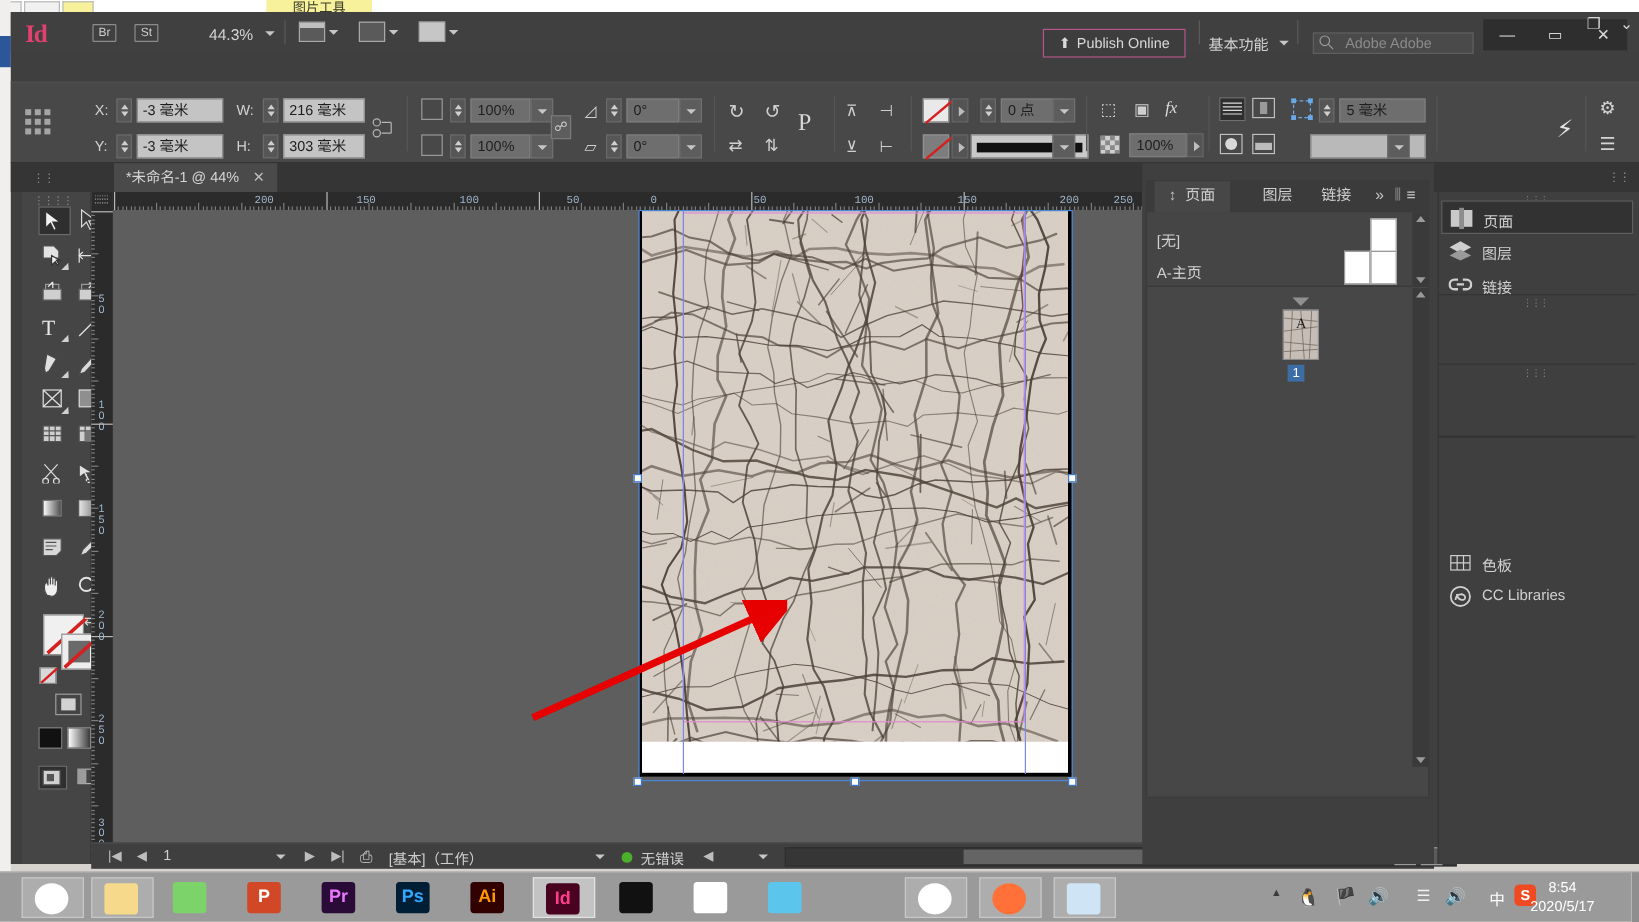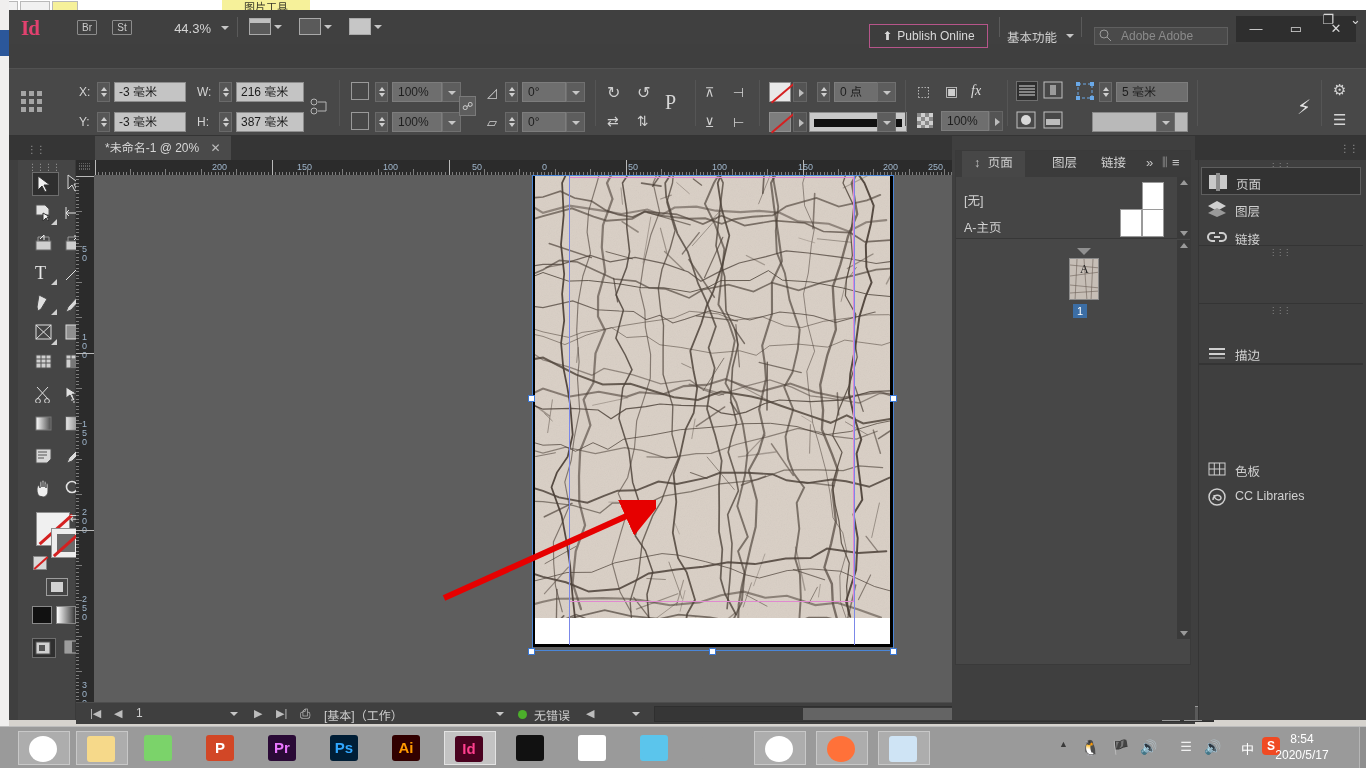--- a/index.html
+++ b/index.html
@@ -110,21 +110,21 @@
      border-left:3px solid transparent; border-top:3px solid transparent; border-right:3px solid #d0d0d0;
      border-bottom:3px solid #d0d0d0;}
 
   
   #canvasarea { position:absolute; left:67px; top:150px; width:876px; height:560px; background:#5e5e5e;
      overflow:hidden;}
   #hruler { position:absolute; left:18px; top:0; width:858px; height:15px; background:#2b2b2b;}
   #vruler { position:absolute; left:0; top:15px; width:18px; height:545px; background:#2b2b2b;}
   #rulercorner { position:absolute; left:0; top:0; width:18px; height:15px; background:#2b2b2b;}
   .tick { position:absolute; background:#8a8a8a; }
-  .rlabel { position:absolute; color:#9fb6cc; font-size:9px; font-family:Liberation Sans, sans-serif;}
+  .rlabel { position:absolute; color:#9fb6cc; font-size:9px; font-family:Liberation Mono, monospace;}
   .vlabel { position:absolute; color:#9fb6cc; font-size:9px; width:9px; line-height:9px; text-align:center;}
 
   #pageshadow { position:absolute; left:457px; top:15px; width:360px; height:472px;}
   #pagesheet { position:absolute; left:459px; top:15px; width:355px; height:470px; background:#fff;}
   #imgframe { position:absolute; left:459px; top:15px; width:355px; height:443px; overflow:hidden;}
   #crackle { position:absolute; left:-2px; top:-2px; width:360px; height:450px; background:#d8cec4;}
   .bleedline { position:absolute; background:#000; }
   .guide { position:absolute; background:#7b88e8; }
   .margin { position:absolute; border:1px solid #e08ad0; }
   .handle { position:absolute; width:7px; height:7px; background:#fff; border:1px solid #3a78d6;}
@@ -265,21 +265,21 @@
       <div class="field" style="left:105px;top:13px;width:72px">-3 毫米</div>
       <div class="ctl-label" style="left:70px;top:46px">Y:</div>
       <div class="spin" style="left:88px;top:43px"></div>
       <div class="field" style="left:105px;top:43px;width:72px">-3 毫米</div>
 
       <div class="ctl-label" style="left:188px;top:16px">W:</div>
       <div class="spin" style="left:210px;top:13px"></div>
       <div class="field" style="left:227px;top:13px;width:68px">216 毫米</div>
       <div class="ctl-label" style="left:188px;top:46px">H:</div>
       <div class="spin" style="left:210px;top:43px"></div>
-      <div class="field" style="left:227px;top:43px;width:68px">387 毫米</div>
+      <div class="field" style="left:227px;top:43px;width:68px">303 毫米</div>
 
       <div style="position:absolute;left:300px;top:28px">
         <svg width="22" height="20">
             <circle cx="5" cy="5" r="3" stroke="#b5b5b5" fill="none"></circle>
             <circle cx="5" cy="14" r="3" stroke="#b5b5b5" fill="none"></circle>
             <path d="M9 5 h8 M9 14 h8 M17 5 v9" stroke="#b5b5b5" fill="none"></path>
           </svg>
       </div>
       <div class="ctlsep" style="left:330px;top:11px;height:46px"></div>
 
@@ -400,21 +400,21 @@
       <div class="ctlsep" style="left:1188px;top:11px;height:46px"></div>
       <div style="position:absolute;left:1288px;top:26px;color:#e4e4e4;font-size:20px">⚡</div>
       <div class="ctlsep" style="left:1312px;top:11px;height:46px"></div>
       <div style="position:absolute;left:1324px;top:12px;color:#d4d4d4;font-size:15px">⚙</div>
       <div style="position:absolute;left:1324px;top:42px;color:#d4d4d4;font-size:15px">☰</div>
     </div>
 
     <div id="tabbar">
       <div id="tab-grip">⋮⋮</div>
       <div id="doctab">
-        <span>*未命名-1 @ 20%</span>
+        <span>*未命名-1 @ 44%</span>
         <span class="x">✕</span>
       </div>
       <div id="tab-grip-r">⋮⋮</div>
     </div>
 
     <div id="toolpanel">
       <div id="tp-grip">⋮⋮⋮⋮</div>
 
       <div class="tool sel" style="left:14px;top:12px">
         <svg class="g" width="17" height="18">
@@ -1302,30 +1302,20 @@
                 <path d="M12 5 h3 a4 4 0 0 1 0 8 h-3" stroke="#cfcfcf" stroke-width="2" fill="none"></path>
                 <line x1="7" y1="9" x2="13" y2="9" stroke="#cfcfcf" stroke-width="2"></line>
               </svg>
           </span>
           <span class="lbl">链接</span>
         </div>
       </div>
 
       <div class="dgroup" style="top:86px;height:58px">
         <div class="dgrip">⋮⋮⋮</div>
-        <div class="ditem" style="top:93px">
-          <span class="ic">
-            <svg width="20" height="18">
-                <line x1="2" y1="5" x2="18" y2="5" stroke="#cfcfcf" stroke-width="2"></line>
-                <line x1="2" y1="10" x2="18" y2="10" stroke="#cfcfcf" stroke-width="2"></line>
-                <line x1="2" y1="14" x2="18" y2="14" stroke="#cfcfcf" stroke-width="1"></line>
-              </svg>
-          </span>
-          <span class="lbl">描边</span>
-        </div>
       </div>
 
       <div class="dgroup" style="top:144px;height:60px">
         <div class="dgrip">⋮⋮⋮</div>
         <div class="ditem" style="top:179px">
           <span class="ic">
             <svg width="20" height="18">
                 <circle cx="10" cy="9" r="8" fill="none" stroke="#cfcfcf" stroke-width="1.5"></circle>
                 <path d="M6 12 C6 6 14 6 14 10 C14 13 8 13 7 7" fill="none" stroke="#cfcfcf" stroke-width="1.5"></path>
               </svg>

